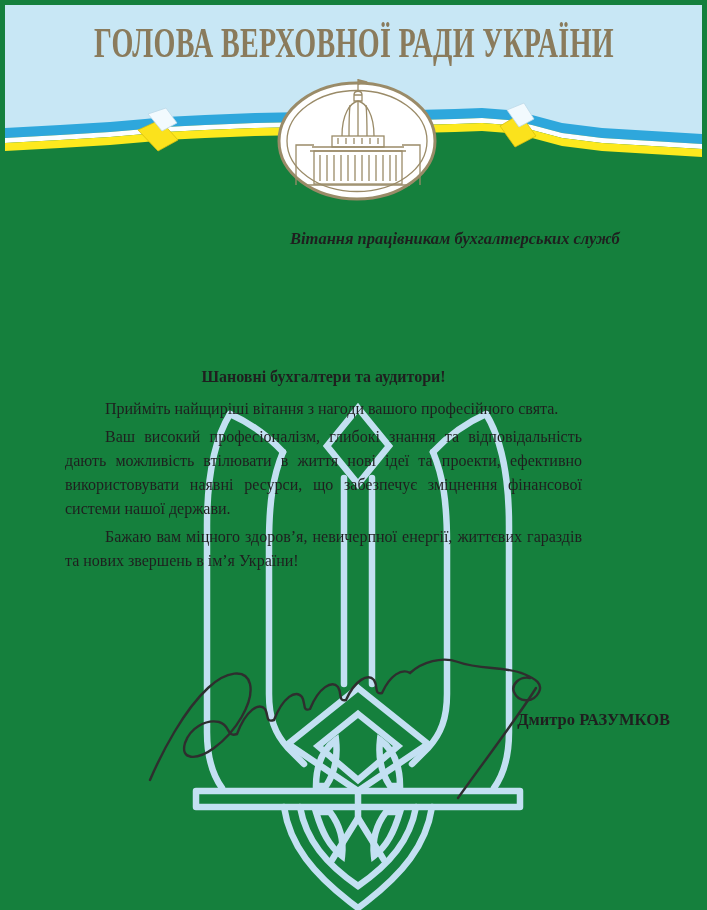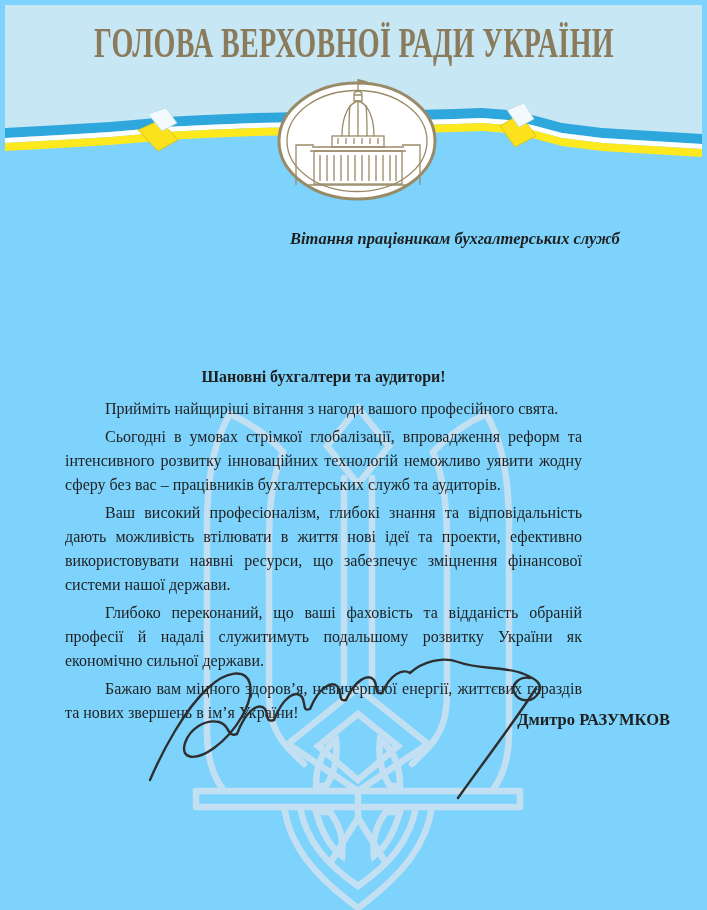--- a/index.html
+++ b/index.html
@@ -1,17 +1,17 @@
 <!DOCTYPE html>
 <html><head>
 <meta charset="utf-8">
 <style>
   html,body{margin:0;padding:0;background:#e9e9e9;}
   .page{
-    position:relative;width:707px;height:910px;background:#7dd3fc;
+    position:relative;width:707px;height:910px;background:#15803d;
     overflow:hidden;margin:0 auto;
     font-family:"Liberation Serif",serif;color:#1f1f1f;
   }
   .abs{position:absolute;}
   
   .watermark{left:186px;top:394px;z-index:0;}
   
   .header-art{left:0;top:0;z-index:1;}
   
   .addressee{
@@ -103,23 +103,21 @@
     <text x="354" y="57" text-anchor="middle" textLength="520" lengthAdjust="spacingAndGlyphs" fill="#8a7b5c" style="font-family:'Liberation Serif',serif;font-weight:bold;font-size:42px;letter-spacing:0.5px;">ГОЛОВА ВЕРХОВНОЇ РАДИ УКРАЇНИ</text>
   </svg>
 
   <div class="abs addressee">
     <div>Вітання працівникам бухгалтерських служб</div>
   </div>
 
   <div class="abs body-block">
     <div class="salutation">Шановні бухгалтери та аудитори!</div>
     <p class="para">Прийміть найщиріші вітання з нагоди вашого професійного свята.</p>
-    <p class="para">Сьогодні в умовах стрімкої глобалізації, впровадження реформ та інтенсивного розвитку інноваційних технологій неможливо уявити жодну сферу без вас – працівників бухгалтерських служб та аудиторів.</p>
     <p class="para">Ваш високий професіоналізм, глибокі знання та відповідальність дають можливість втілювати в життя нові ідеї та проекти, ефективно використовувати наявні ресурси, що забезпечує зміцнення фінансової системи нашої держави.</p>
-    <p class="para">Глибоко переконаний, що ваші фаховість та відданість обраній професії й надалі служитимуть подальшому розвитку України як економічно сильної держави.</p>
     <p class="para">Бажаю вам міцного здоров’я, невичерпної енергії, життєвих гараздів та нових звершень в ім’я України!</p>
   </div>
 
   <svg class="abs signature-svg" width="436" height="154" viewBox="0 0 436 154">
     <g fill="none" stroke="#2e2e2e" stroke-width="2.4" stroke-linecap="round">
       <path d="M12,124 C24,96 46,54 70,32 C88,15 108,12 112,28 C116,46 98,76 76,92 C58,105 42,104 47,87 C52,72 68,63 81,66 C93,69 88,82 99,78 C108,54 121,46 127,53 C131,59 127,67 136,64 C145,41 158,33 164,41 C168,47 164,56 172,53 C181,31 194,24 200,31 C204,37 200,46 208,44 C217,24 230,17 236,24 C240,30 236,39 244,37 C252,19 264,12 272,17 C284,6 304,0 320,6 C342,14 368,10 386,18 C398,23 405,28 401,36 C395,48 380,46 376,36 C373,28 382,20 392,22"></path>
       <path d="M398,32 C382,58 350,100 320,142"></path>
     </g>
   </svg>
 

